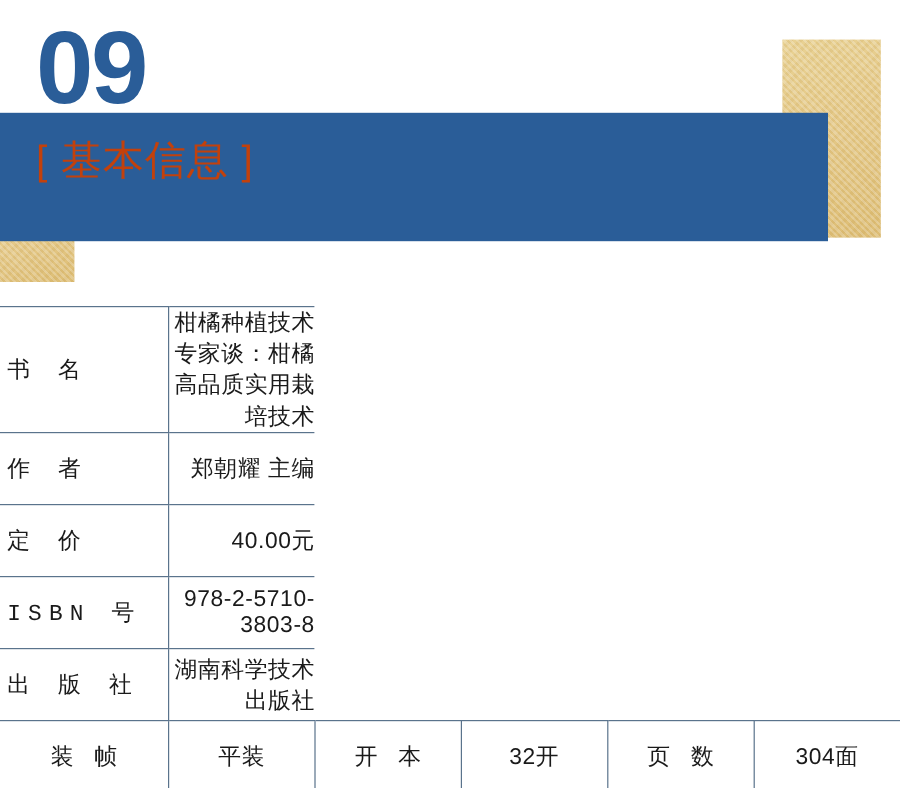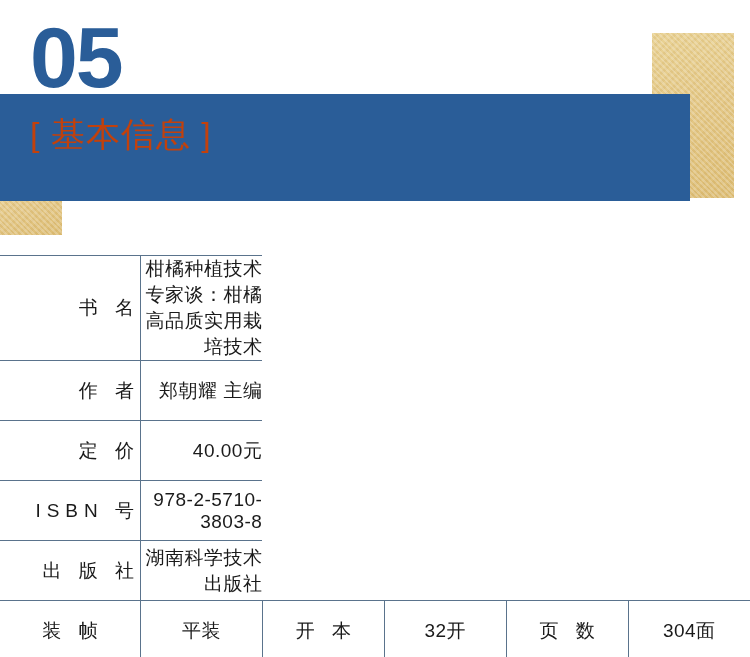--- a/index.html
+++ b/index.html
@@ -118,25 +118,25 @@
     border-top: 1px solid #5a738c;
     border-bottom: 1px solid #5a738c;
     height: 59px;
     padding: 0;
     font-size: 19px;
     color: #1a1a1a;
   }
 
   .cell-label {
     width: 140px;
-    text-align: right;
+    text-align: left;
     letter-spacing: 6px;
     text-indent: 6px;
     border-right: 1px solid #5a738c;
-    font-family: Liberation Sans, sans-serif;
+    font-family: Liberation Mono, monospace;
   }
 
   .cell-value {
     text-align: right;
     padding-left: 26px;
     letter-spacing: 0.5px;
     font-family: "Liberation Sans", "DejaVu Sans", sans-serif;
   }
 
   .cell-sub-label {
@@ -159,21 +159,21 @@
 </head>
 <body>
 
 <div class="page">
 
   <div class="banner">
 
     <div class="gold-right"></div>
     <div class="gold-left"></div>
 
-    <div class="section-number">05</div>
+    <div class="section-number">09</div>
 
     <div class="blue-bar"></div>
 
     <div class="banner-title-wrap">
       <div class="title-cn">[ 基本信息 ]</div>
     </div>
   </div>
 
   <table class="info-table">
     <tbody>

